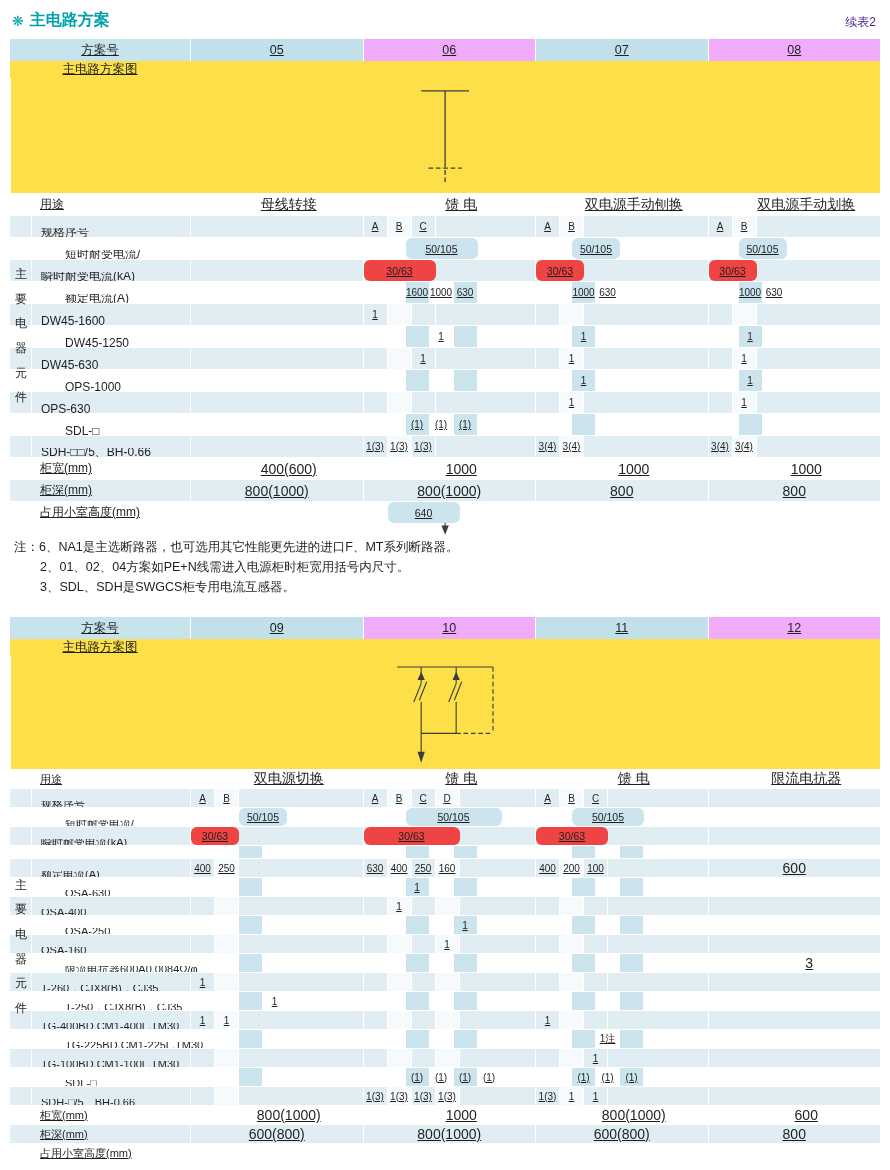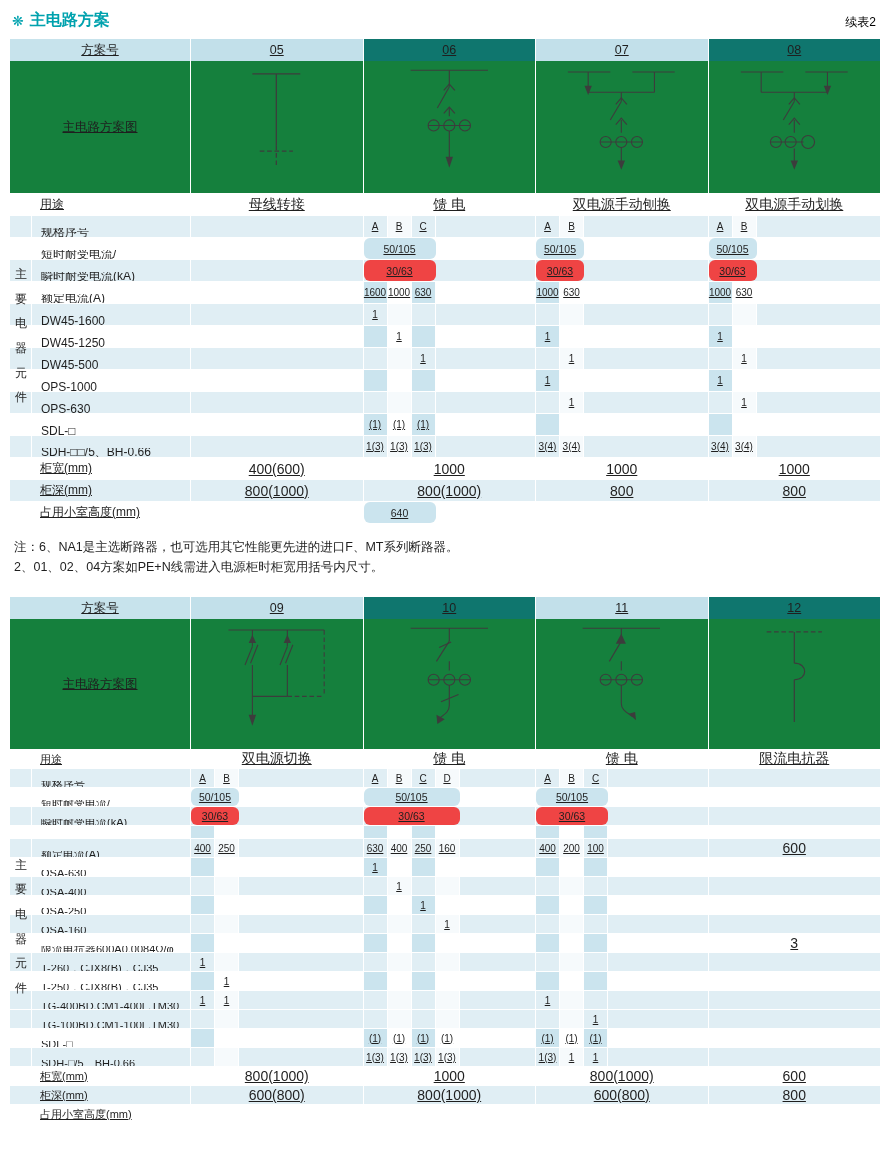--- a/index.html
+++ b/index.html
@@ -3,42 +3,42 @@
 <meta charset="utf-8">
 <style>
   html,body{margin:0;padding:0;background:#ffffff;}
   body{width:890px;height:1170px;overflow:hidden;
        font-family:"Liberation Sans","DejaVu Sans",sans-serif;color:#1f1f1f;}
   .page{padding:8px 10px 0 10px;}
 
   .titlebar{display:flex;justify-content:space-between;align-items:flex-end;margin:2px 2px 8px 2px;}
   .page-title{color:#00a2ae;font-size:16px;font-weight:bold;display:flex;align-items:center;gap:6px;}
   .flower{font-size:14px;}
-  .cont{font-size:12px;color:#000000;padding-right:2px;}
+  .cont{font-size:12px;color:#4c1d95;padding-right:2px;}
 
   .scheme-table{width:870px;}
   .trow{display:flex;text-decoration:underline;}
   .thead{height:22px;}
   .hlbl{width:180px;box-sizing:border-box;text-align:center;line-height:22px;font-size:12.5px;background:#c7e3ec;}
   .hcol{flex:1;text-align:center;line-height:22px;font-size:12.5px;background:#c2e0ea;border-left:1px solid #ffffff;}
-  .hcol.dark{background:#0f766e;}
-
-  .diag{background:#15803d;}
+  .hcol.dark{background:#f0abfc;}
+
+  .diag{background:#fde047;flex-direction:column;}
   .t1 .diag{height:132px;}
   .t2 .diag{height:130px;}
   .dlbl{width:180px;box-sizing:border-box;display:flex;align-items:center;justify-content:center;font-size:12.5px;}
   .diagcell{flex:1;display:flex;align-items:center;justify-content:center;border-left:1px solid #f0f7fa;}
   .diagcell svg{height:116px;width:96%;}
 
   .tb{position:relative;}
   .br{border-top:1px solid #ffffff;box-sizing:border-box;}
   .t1 .br{height:22px;}
   .t2 .br{height:19px;}
   .br.spacer{height:13px;}
-  .white{background:#ffffff;}
+  .white{background:#ffffff;gap:24px;}
   .blue{background:#e0eef4;}
 
   .strip-slot{width:22px;border-right:1px solid #ffffff;box-sizing:border-box;}
   .lbl{display:flex;align-items:center;font-size:12px;box-sizing:border-box;white-space:nowrap;overflow:hidden;}
   .lbl.full{width:180px;padding-left:30px;}
   .lbl.grp{width:158px;padding-left:9px;margin-top:12px;}
   .t2 .lbl{font-size:11px;}
 
   .dcol{flex:1;display:flex;align-items:stretch;border-left:1px solid #ffffff;box-sizing:border-box;}
   .sub{width:24px;display:flex;align-items:center;justify-content:center;font-size:10px;border-right:1px solid #ffffff;box-sizing:border-box;white-space:nowrap;}
@@ -46,21 +46,21 @@
   .blue .sub.tint{background:#f6fafc;}
   .spanval{flex:1;display:flex;align-items:center;justify-content:center;font-size:14px;white-space:nowrap;}
   .subspanval{display:flex;align-items:center;justify-content:center;font-size:10.5px;white-space:nowrap;border-radius:6px;}
   .white .subspanval{background:#cbe4ee;}
   .blue .subspanval{background:#ef4444;}
 
   .vstrip{position:absolute;left:0;width:22px;display:flex;align-items:center;justify-content:center;
           text-align:center;font-size:12px;line-height:2.05;white-space:pre;pointer-events:none;color:#1f1f1f;}
 
   .notes{margin:14px 2px 20px 4px;font-size:12.5px;line-height:20px;}
-  .note-line.indent{}
+  .note-line.indent{margin-left:26px;}
 </style>
 </head>
 <body>
 
 <div class="page">
 
   <div class="titlebar">
     <div class="page-title">
       <span class="flower">❋</span>
       <span>主电路方案</span>
@@ -264,21 +264,21 @@
             <div class="sub tint">1</div>
             <div class="sub"></div>
           </div>
           <div class="dcol">
             <div class="sub tint">1</div>
             <div class="sub"></div>
           </div>
         </div>
         <div class="trow br blue">
           <div class="strip-slot"></div>
-          <div class="lbl grp">DW45-500</div>
+          <div class="lbl grp">DW45-630</div>
           <div class="dcol"></div>
           <div class="dcol">
             <div class="sub"></div>
             <div class="sub tint"></div>
             <div class="sub">1</div>
           </div>
           <div class="dcol">
             <div class="sub"></div>
             <div class="sub tint">1</div>
           </div>
@@ -403,20 +403,21 @@
 电
 器
 元
 件</div>
       </div>
     </div>
 
   <div class="notes">
     <div class="note-line">注：6、NA1是主选断路器，也可选用其它性能更先进的进口F、MT系列断路器。</div>
     <div class="note-line indent">2、01、02、04方案如PE+N线需进入电源柜时柜宽用括号内尺寸。</div>
+    <div class="note-line indent">3、SDL、SDH是SWGCS柜专用电流互感器。</div>
   </div>
 
   <div class="scheme-table t2">
       <div class="trow thead">
         <div class="hlbl">方案号</div>
         <div class="hcol">09</div>
         <div class="hcol dark">10</div>
         <div class="hcol">11</div>
         <div class="hcol dark">12</div>
       </div>
@@ -750,20 +751,40 @@
             <div class="sub"></div>
             <div class="sub tint"></div>
           </div>
           <div class="dcol">
             <div class="sub">1</div>
             <div class="sub tint"></div>
             <div class="sub"></div>
           </div>
           <div class="dcol"></div>
         </div>
+        <div class="trow br white">
+          <div class="strip-slot"></div>
+          <div class="lbl grp">TG-225BD,CM1-225L,TM30</div>
+          <div class="dcol">
+            <div class="sub tint"></div>
+            <div class="sub"></div>
+          </div>
+          <div class="dcol">
+            <div class="sub tint"></div>
+            <div class="sub"></div>
+            <div class="sub tint"></div>
+            <div class="sub"></div>
+          </div>
+          <div class="dcol">
+            <div class="sub tint"></div>
+            <div class="sub">1注</div>
+            <div class="sub tint"></div>
+          </div>
+          <div class="dcol"></div>
+        </div>
         <div class="trow br blue">
           <div class="strip-slot"></div>
           <div class="lbl grp">TG-100BD,CM1-100L,TM30</div>
           <div class="dcol">
             <div class="sub"></div>
             <div class="sub tint"></div>
           </div>
           <div class="dcol">
             <div class="sub"></div>
             <div class="sub tint"></div>

